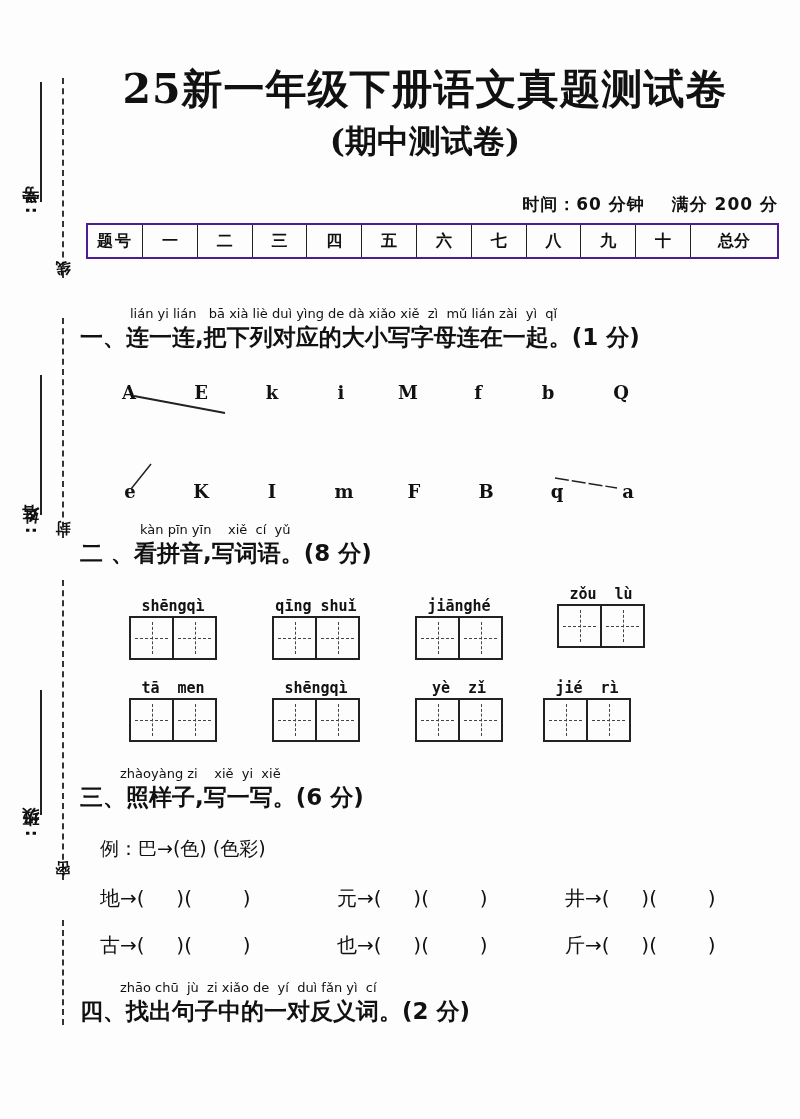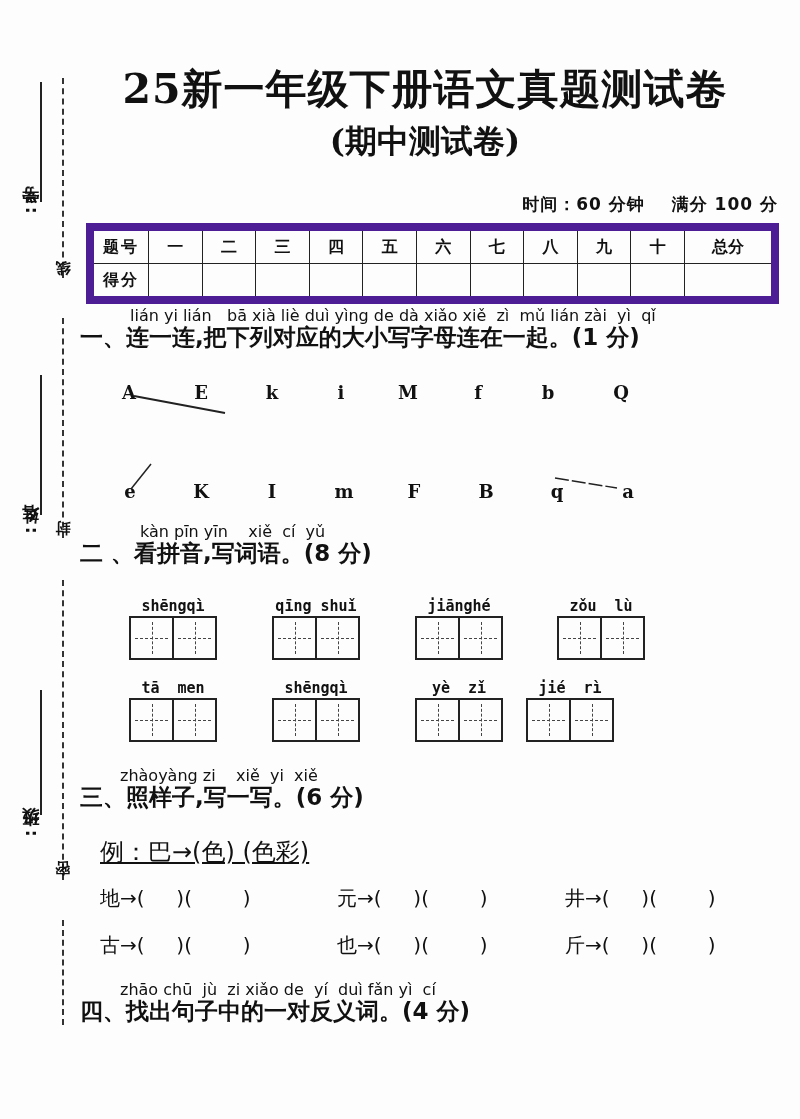--- a/index.html
+++ b/index.html
@@ -19,42 +19,42 @@
 
   .title { position:absolute; left:0; width:850px; top:62px; text-align:center;
            font-family:"DejaVu Serif","Liberation Serif",serif; font-weight:bold;
            font-size:41px; letter-spacing:1px; }
   .subtitle { position:absolute; left:0; width:850px; top:120px; text-align:center;
            font-family:"DejaVu Serif","Liberation Serif",serif; font-weight:bold; font-size:32px; }
   .meta { position:absolute; right:22px; top:193px; font-size:17px; font-weight:bold; letter-spacing:1px; }
   .meta span { margin-left:20px; }
 
   table.score { position:absolute; left:86px; top:223px; width:693px; border-collapse:collapse;
-                border:8px solid #4c1d95; }
+                border:2px solid #4c1d95; }
   table.score td { border:1.5px solid #222; height:32px; text-align:center; font-size:16px;
                    font-weight:bold; padding:0; }
   table.score td.hdr { width:54px; letter-spacing:2px; }
   table.score td.total { width:86px; }
 
   .qhead { position:absolute; left:80px; font-size:23px; font-weight:bold; letter-spacing:0px; white-space:nowrap; }
-  .pinyin { position:absolute; font-size:16px; white-space:pre; color:#111; }
+  .pinyin { position:absolute; font-size:13px; white-space:pre; color:#111; }
 
   .letter { position:absolute; font-family:"DejaVu Serif","Liberation Serif",serif;
             font-size:18px; font-weight:bold; transform:translateX(-50%); }
 
   .word { position:absolute; width:88px; }
   .word .py { text-align:center; font-family:"DejaVu Sans Mono","Liberation Mono",monospace;
               font-size:15px; font-weight:bold; height:20px; line-height:20px; white-space:pre; }
   .grid { display:flex; border:2px solid #222; height:40px; }
   .cell { flex:1; position:relative; }
   .cell + .cell { border-left:2px solid #222; }
   .cell::before { content:""; position:absolute; left:50%; top:4px; bottom:4px; border-left:1.5px dashed #444; }
   .cell::after { content:""; position:absolute; top:50%; left:4px; right:4px; border-top:1.5px dashed #444; }
 
-  .ex { position:absolute; left:100px; top:836px; font-size:24px;text-decoration:underline; }
+  .ex { position:absolute; left:100px; top:836px; font-size:19px; }
   .row { position:absolute; font-size:20px; white-space:pre; }
 </style>
 </head>
 <body>
 
 <div>
   <div class="solid-v" style="top:82px;height:120px"></div>
   <div class="vlabel" style="top:205px">学号:</div>
   <div class="solid-v" style="top:375px;height:140px"></div>
   <div class="vlabel" style="top:525px">姓名:</div>
@@ -67,53 +67,39 @@
   <div class="vmark" style="top:548px">封</div>
   <div class="dash-v" style="top:580px;height:300px"></div>
   <div class="vmark" style="top:890px">密</div>
   <div class="dash-v" style="top:920px;height:105px"></div>
 </div>
 
 <div class="title">25新一年级下册语文真题测试卷</div>
 <div class="subtitle">(期中测试卷)</div>
 <div class="meta">
   <span>时间：60 分钟</span>
-  <span>满分 100 分</span>
+  <span>满分 200 分</span>
 </div>
 
 <table class="score">
   <tbody>
       <tr>
     <td class="hdr">题号</td>
     <td>一</td>
     <td>二</td>
     <td>三</td>
     <td>四</td>
     <td>五</td>
     <td>六</td>
     <td>七</td>
     <td>八</td>
     <td>九</td>
     <td>十</td>
     <td class="total">总分</td>
   </tr>
-  <tr>
-    <td class="hdr">得分</td>
-    <td></td>
-    <td></td>
-    <td></td>
-    <td></td>
-    <td></td>
-    <td></td>
-    <td></td>
-    <td></td>
-    <td></td>
-    <td></td>
-    <td class="total"></td>
-  </tr>
 </tbody>
   </table>
 
 <div class="pinyin" style="left:130px;top:306px">lián yi lián   bā xià liè duì yìng de dà xiǎo xiě  zì  mǔ lián zài  yì  qǐ</div>
 <div class="qhead" style="top:322px">一、连一连,把下列对应的大小写字母连在一起。(1 分)</div>
 
 <div>
   <span class="letter" style="left:129px;top:382px">A</span>
   <span class="letter" style="left:201px;top:382px">E</span>
   <span class="letter" style="left:272px;top:382px">k</span>
@@ -156,21 +142,21 @@
       <div class="cell"></div>
     </div>
 </div>
 <div class="word" style="left:415px;top:596px">
   <div class="py">jiānghé</div>
   <div class="grid">
       <div class="cell"></div>
       <div class="cell"></div>
     </div>
 </div>
-<div class="word" style="left:557px;top:596px">
+<div class="word" style="left:557px;top:584px">
   <div class="py">zǒu  lù</div>
   <div class="grid">
       <div class="cell"></div>
       <div class="cell"></div>
     </div>
 </div>
 
 <div class="word" style="left:129px;top:678px">
   <div class="py">tā  men</div>
   <div class="grid">
@@ -185,33 +171,33 @@
       <div class="cell"></div>
     </div>
 </div>
 <div class="word" style="left:415px;top:678px">
   <div class="py">yè  zǐ</div>
   <div class="grid">
       <div class="cell"></div>
       <div class="cell"></div>
     </div>
 </div>
-<div class="word" style="left:526px;top:678px">
+<div class="word" style="left:543px;top:678px">
   <div class="py">jié  rì</div>
   <div class="grid">
       <div class="cell"></div>
       <div class="cell"></div>
     </div>
 </div>
 
 <div class="pinyin" style="left:120px;top:766px">zhàoyàng zi    xiě  yi  xiě</div>
 <div class="qhead" style="top:782px">三、照样子,写一写。(6 分)</div>
 <div class="ex">例：巴→(色) (色彩)</div>
 
 <div class="row" style="left:100px;top:885px">地→(     )(        )</div>
 <div class="row" style="left:337px;top:885px">元→(     )(        )</div>
 <div class="row" style="left:565px;top:885px">井→(     )(        )</div>
 <div class="row" style="left:100px;top:932px">古→(     )(        )</div>
 <div class="row" style="left:337px;top:932px">也→(     )(        )</div>
 <div class="row" style="left:565px;top:932px">斤→(     )(        )</div>
 
 <div class="pinyin" style="left:120px;top:980px">zhāo chū  jù  zi xiǎo de  yí  duì fǎn yì  cí</div>
-<div class="qhead" style="top:996px">四、找出句子中的一对反义词。(4 分)</div>
+<div class="qhead" style="top:996px">四、找出句子中的一对反义词。(2 分)</div>
 
 </body></html>

